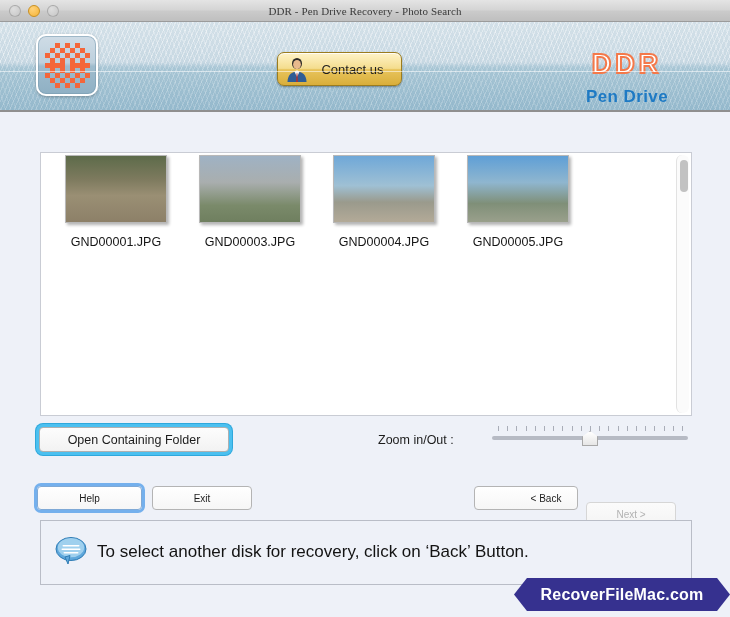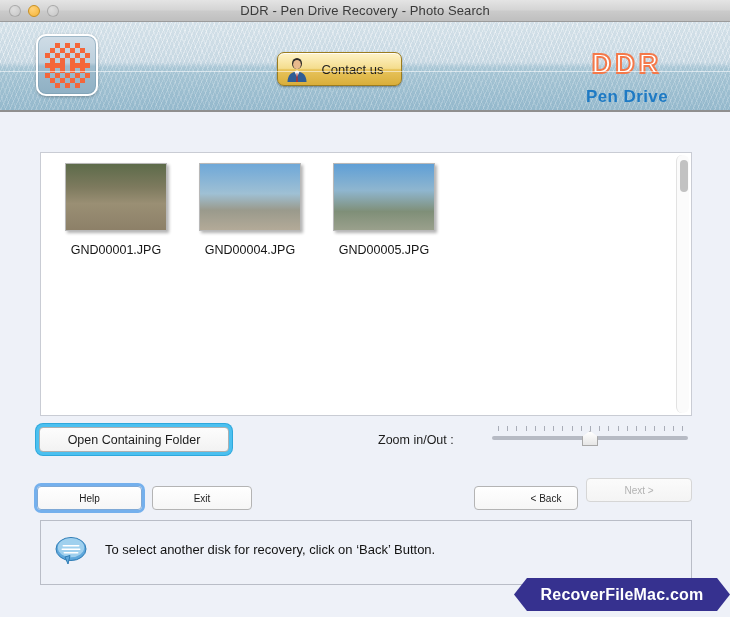--- a/index.html
+++ b/index.html
@@ -41,23 +41,24 @@
     border-radius: 50%;
     border: 1px solid rgba(0,0,0,.18);
   }
   .tl-close  { background: radial-gradient(circle at 35% 30%, #dedede, #c6c6c6); }
   .tl-min    { background: radial-gradient(circle at 35% 30%, #ffd27a, #f5b437); border-color: #c99021; }
   .tl-max    { background: radial-gradient(circle at 35% 30%, #dedede, #c6c6c6); }
 
   #window-title {
     width: 100%;
     text-align: center;
-    font-size: 13px;
+    font-size: 11px;
     color: #3a3a3a;
     letter-spacing: .1px;
+    font-family: Liberation Serif, serif;
   }
 
   
   #header {
     position: absolute;
     left: 0; top: 22px;
     width: 730px; height: 90px;
     background:
       linear-gradient(to bottom,
         rgba(255,255,255,0.18) 0%,
@@ -163,21 +164,21 @@
     left: 40px; top: 38px;
     width: 652px; height: 264px;
     background: #ffffff;
     border: 1px solid #c9ccd4;
     overflow: hidden;
   }
   #thumb-scroll {
     position: absolute;
     left: 0; top: 0;
     width: 634px; height: 262px;
-    padding: 10px 0 0 0;
+    padding: 2px 0 0 0;
   }
   .thumb-row {
     display: flex;
     height: 124px;
   }
   .thumb-cell {
     width: 118px;
     margin-left: 16px;
     display: flex;
     flex-direction: column;
@@ -297,39 +298,39 @@
   }
   .btn.disabled {
     color: #b2b2b2;
     background: linear-gradient(to bottom, #fbfbfb 0%, #f4f4f4 100%);
     border-color: #d6d6d6;
     cursor: default;
   }
   #help-btn  { left: 37px;  top: 372px; width: 105px; }
   #exit-btn  { left: 152px; top: 372px; width: 100px; }
   #back-btn  { left: 474px; top: 372px; width: 104px; padding-left: 40px; }
-  #next-btn  { left: 586px; top: 364px; width: 106px; }
+  #next-btn  { left: 586px; top: 388px; width: 90px; }
 
   
   #status-panel {
     position: absolute;
     left: 40px; top: 406px;
     width: 652px; height: 65px;
     background: #eef1f8;
     border: 1px solid #b9bdc7;
   }
   #status-icon {
     position: absolute;
     left: 14px; top: 15px;
     width: 34px; height: 30px;
   }
   #status-text {
     position: absolute;
-    left: 64px; top: 21px;
-    font-size: 13px;
+    left: 56px; top: 21px;
+    font-size: 17px;
     color: #131313;
   }
 
   
   #watermark {
     position: absolute;
     left: 514px; top: 578px;
     width: 216px; height: 33px;
     background: #36318f;
     clip-path: polygon(6% 0%, 94% 0%, 100% 50%, 94% 100%, 6% 100%, 0% 50%);
@@ -425,20 +426,24 @@
   <div id="body-area">
 
     <div id="thumb-panel">
       <div id="thumb-scroll">
           <div class="thumb-row">
             <div class="thumb-cell">
               <div class="thumb-img" style="background: linear-gradient(rgb(93, 107, 74) 0%, rgb(125, 122, 94) 35%, rgb(154, 143, 116) 60%, rgb(141, 128, 104) 100%);"></div>
               <div class="thumb-name">GND00001.JPG</div>
             </div>
             <div class="thumb-cell">
+              <div class="thumb-img" style="background: linear-gradient(rgb(159, 178, 196) 0%, rgb(169, 174, 174) 40%, rgb(122, 138, 106) 75%, rgb(111, 127, 95) 100%);"></div>
+              <div class="thumb-name">GND00003.JPG</div>
+            </div>
+            <div class="thumb-cell">
               <div class="thumb-img" style="background: linear-gradient(rgb(111, 168, 216) 0%, rgb(159, 192, 212) 45%, rgb(154, 154, 140) 70%, rgb(179, 170, 152) 100%);"></div>
               <div class="thumb-name">GND00004.JPG</div>
             </div>
             <div class="thumb-cell">
               <div class="thumb-img" style="background: linear-gradient(rgb(95, 159, 214) 0%, rgb(143, 182, 207) 40%, rgb(127, 143, 120) 72%, rgb(154, 160, 140) 100%);"></div>
               <div class="thumb-name">GND00005.JPG</div>
             </div>
           </div>
         </div>
       <div id="thumb-sb-track">

